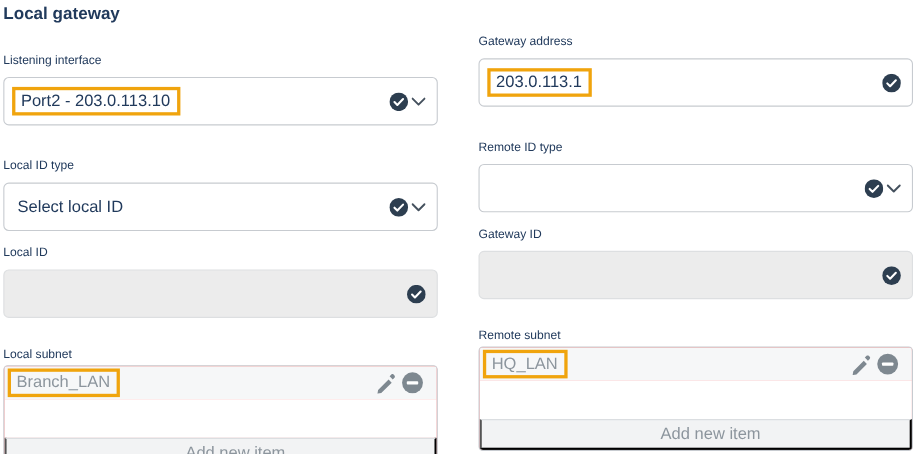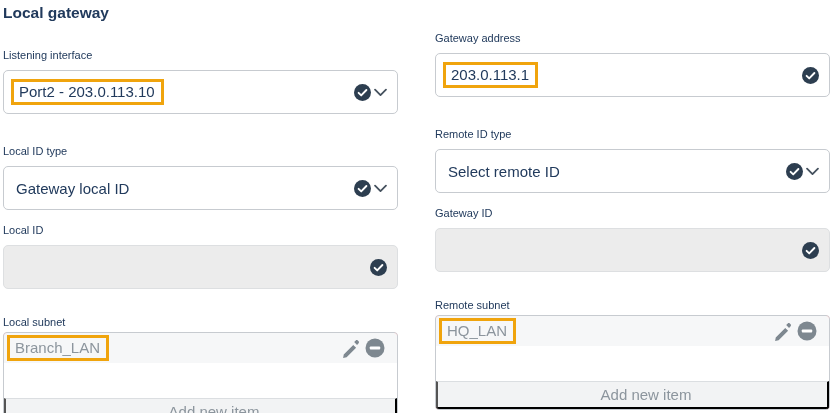--- a/index.html
+++ b/index.html
@@ -160,21 +160,21 @@
         <span>
             <svg width="13" height="9" viewBox="0 0 12.4 8">
               <use href="#i-chev"></use>
             </svg>
           </span>
       </span>
     </div>
 
     <label class="field-label g2">Local ID type</label>
     <div class="control">
-      <span class="value-text">Gateway local ID</span>
+      <span class="value-text">Select local ID</span>
       <span class="grow"></span>
       <span class="icons">
         <span>
             <svg width="17" height="17" viewBox="0 0 17 17">
               <use href="#i-check"></use>
             </svg>
           </span>
         <span>
             <svg width="13" height="9" viewBox="0 0 12.4 8">
               <use href="#i-chev"></use>
@@ -232,21 +232,20 @@
         <span>
             <svg width="17" height="17" viewBox="0 0 17 17">
               <use href="#i-check"></use>
             </svg>
           </span>
       </span>
     </div>
 
     <label class="field-label g2">Remote ID type</label>
     <div class="control">
-      <span class="value-text">Select remote ID</span>
       <span class="grow"></span>
       <span class="icons">
         <span>
             <svg width="17" height="17" viewBox="0 0 17 17">
               <use href="#i-check"></use>
             </svg>
           </span>
         <span>
             <svg width="13" height="9" viewBox="0 0 12.4 8">
               <use href="#i-chev"></use>

